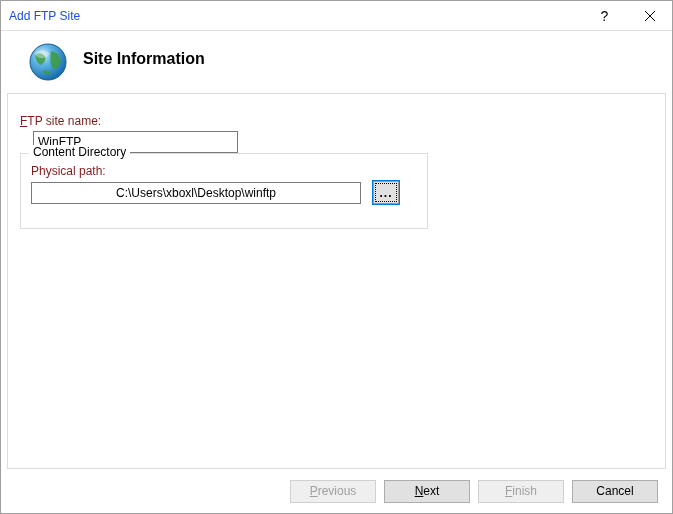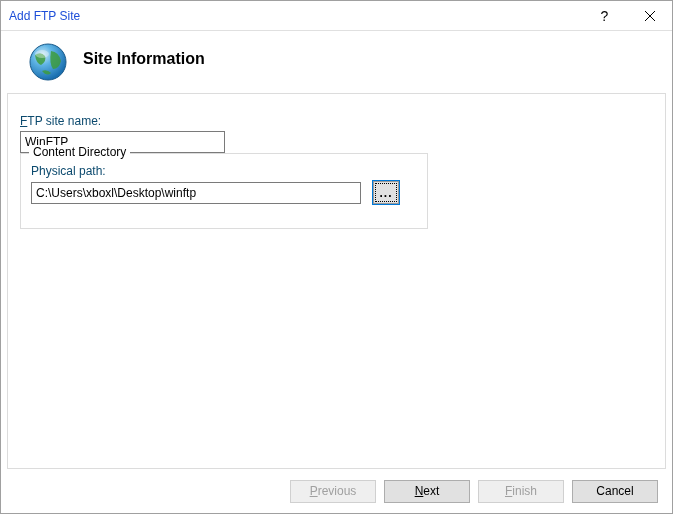--- a/index.html
+++ b/index.html
@@ -62,34 +62,35 @@
   .content-outer {
     margin: 0 6px;
     border: 1px solid #dcdcdc;
     height: 376px;
     padding: 20px 12px 10px 12px;
     background: #fff;
   }
   
   .field-label {
     font-size: 12px;
-    color: #0c4a6e;
+    color: #7f1d1d;
     margin-bottom: 3px;
   }
   .field-label .ul { text-decoration: underline; }
   
   .text-input {
     width: 205px;
     height: 22px;
     border: 1px solid #7a7a7a;
     padding: 2px 4px;
     font-family: inherit;
     font-size: 12px;
     outline: none;
     background: #fff;
+    margin-left: 13px;
   }
   
   .fieldset {
     border: 1px solid #dcdcdc;
     padding: 10px 10px 24px 10px;
     position: relative;
     width: 408px;
   }
   .fieldset-legend {
     position: absolute;
@@ -108,20 +109,21 @@
   }
   .path-input {
     width: 330px;
     height: 22px;
     border: 1px solid #7a7a7a;
     padding: 10px 4px;
     font-family: inherit;
     font-size: 12px;
     outline: none;
     background: #fff;
+    text-align: center;
   }
   .browse-btn {
     width: 26px;
     height: 23px;
     border: 1px solid #999;
     background: #e1e1e1;
     font-size: 12px;
     font-weight: bold;
     letter-spacing: 1px;
     display: flex;

